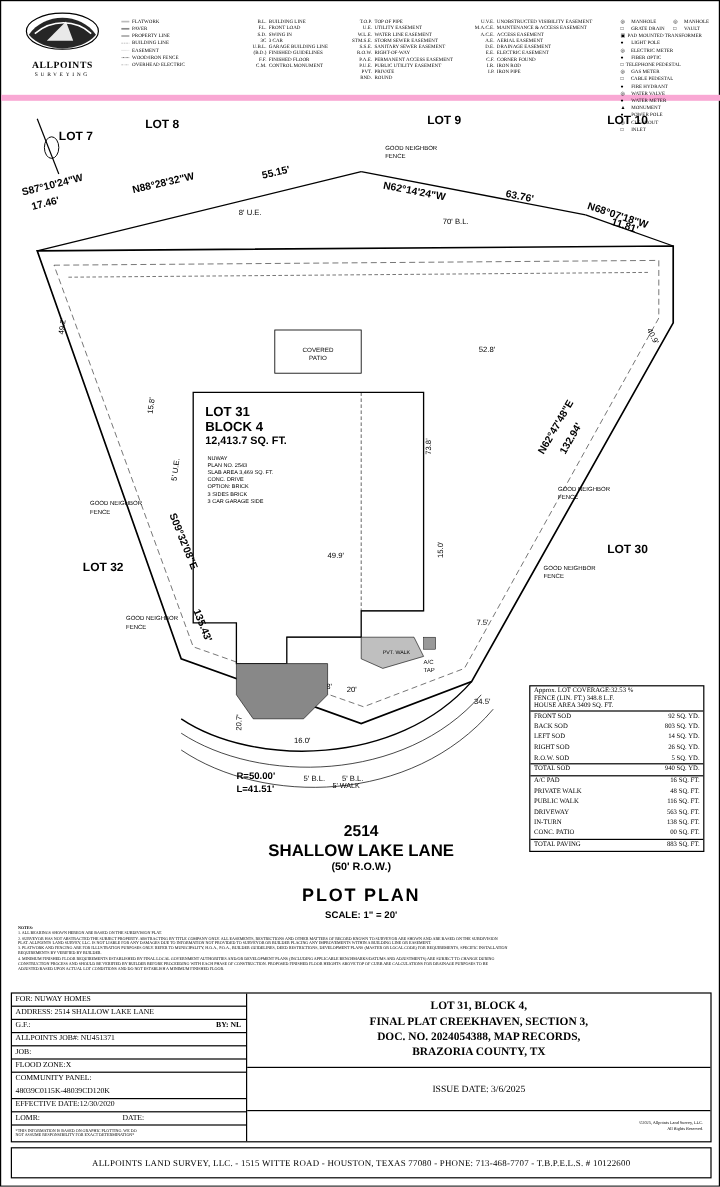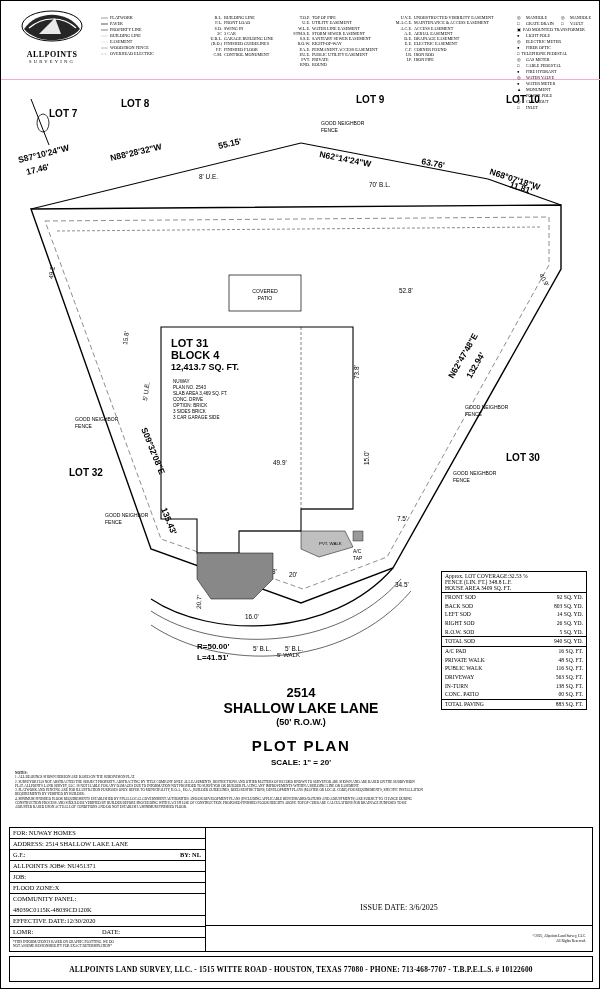--- a/index.html
+++ b/index.html
@@ -10,21 +10,21 @@
     color:#000;
     position:relative;
     overflow:hidden;
   }
   .sheet{position:absolute;inset:0;border:1px solid #000;box-sizing:border-box;}
   .abs{position:absolute;}
   .nowrap{white-space:nowrap;}
   .b{font-weight:bold;}
 
   
-  #legend-band{left:0;top:0;width:600px;height:78px;border-bottom:1px solid #f9a8d4;}
+  #legend-band{left:0;top:0;width:600px;height:78px;border-bottom:5px solid #f9a8d4;}
   #logo-box{left:8px;top:3px;width:86px;height:72px;}
   .logo-title{font-size:8px;font-weight:bold;letter-spacing:.5px;text-align:center;}
   .logo-sub{font-size:4.6px;letter-spacing:2.2px;text-align:center;}
   .legend-col{font-size:4.2px;line-height:1.25;}
   .lg-row{display:flex;align-items:center;gap:2px;white-space:nowrap;}
   .lg-key{width:26px;display:inline-block;text-align:right;}
   .sym{display:inline-block;width:7px;height:6px;}
 
   
   #plat{left:0;top:78px;width:600px;height:690px;}
@@ -36,21 +36,21 @@
   #titleblock{left:8px;top:826px;width:584px;height:125px;border:1px solid #000;box-sizing:border-box;}
   .tb-left{position:absolute;left:0;top:0;width:196px;height:100%;border-right:1px solid #000;box-sizing:border-box;font-size:6.4px;}
   .tb-left .row{padding:1px 3px;border-bottom:1px solid #000;box-sizing:border-box;}
   .tb-mid{position:absolute;left:196px;top:0;right:0;height:100%;}
   .tb-legal{position:absolute;left:0;top:0;right:0;height:62px;border-bottom:1px solid #000;box-sizing:border-box;
             display:flex;align-items:center;justify-content:center;text-align:center;font-weight:bold;font-size:9.5px;line-height:1.35;}
   .tb-issue{position:absolute;left:0;top:62px;right:0;height:36px;border-bottom:1px solid #000;box-sizing:border-box;
             display:flex;align-items:center;justify-content:center;font-size:8px;}
   .tb-copy{position:absolute;left:0;top:98px;right:0;bottom:0;display:flex;align-items:center;justify-content:flex-end;padding-right:6px;font-size:3.6px;line-height:1.3;text-align:right;}
   #footer{left:8px;top:955px;width:584px;height:26px;border:1px solid #000;box-sizing:border-box;
-          display:flex;align-items:center;justify-content:center;font-size:7.4px;font-weight:bold;letter-spacing:.2px;}
+          display:flex;align-items:center;justify-content:center;font-size:7.4px;font-weight:normal;letter-spacing:.2px;}
 
   
   #cov{left:440px;top:570px;width:146px;border:1px solid #000;box-sizing:border-box;font-size:5.6px;}
   #cov .crow{display:flex;justify-content:space-between;padding:0 3px;line-height:1.55;}
   #cov .sec{border-top:1px solid #000;}
 </style>
 </head>
 <body>
 
 <div class="sheet">
@@ -526,20 +526,24 @@
       <div class="row" style="height:11px;">48039C0115K-48039CD120K</div>
       <div class="row" style="height:11px;">EFFECTIVE DATE:12/30/2020</div>
       <div class="row" style="height:11px;position:relative;">
         <span>LOMR:</span>
         <span style="position:absolute;left:92px;top:1px;">DATE:</span>
       </div>
       <div class="row" style="border-bottom:none;font-size:3.4px;line-height:1.25;white-space:pre-line;padding-top:2px;">*THIS INFORMATION IS BASED ON GRAPHIC PLOTTING. WE DO
 NOT ASSUME RESPONSIBILITY FOR EXACT DETERMINATION*</div>
     </div>
     <div class="tb-mid">
+      <div class="tb-legal" style="white-space:pre-line;">LOT 31, BLOCK 4,
+FINAL PLAT CREEKHAVEN, SECTION 3,
+DOC. NO. 2024054388, MAP RECORDS,
+BRAZORIA COUNTY, TX</div>
       <div class="tb-issue">ISSUE DATE:  3/6/2025</div>
       <div class="tb-copy">
         <div>
           <div>©2025,  Allpoints Land Survey, LLC.</div>
           <div>All Rights Reserved.</div>
         </div>
       </div>
     </div>
   </div>
 

